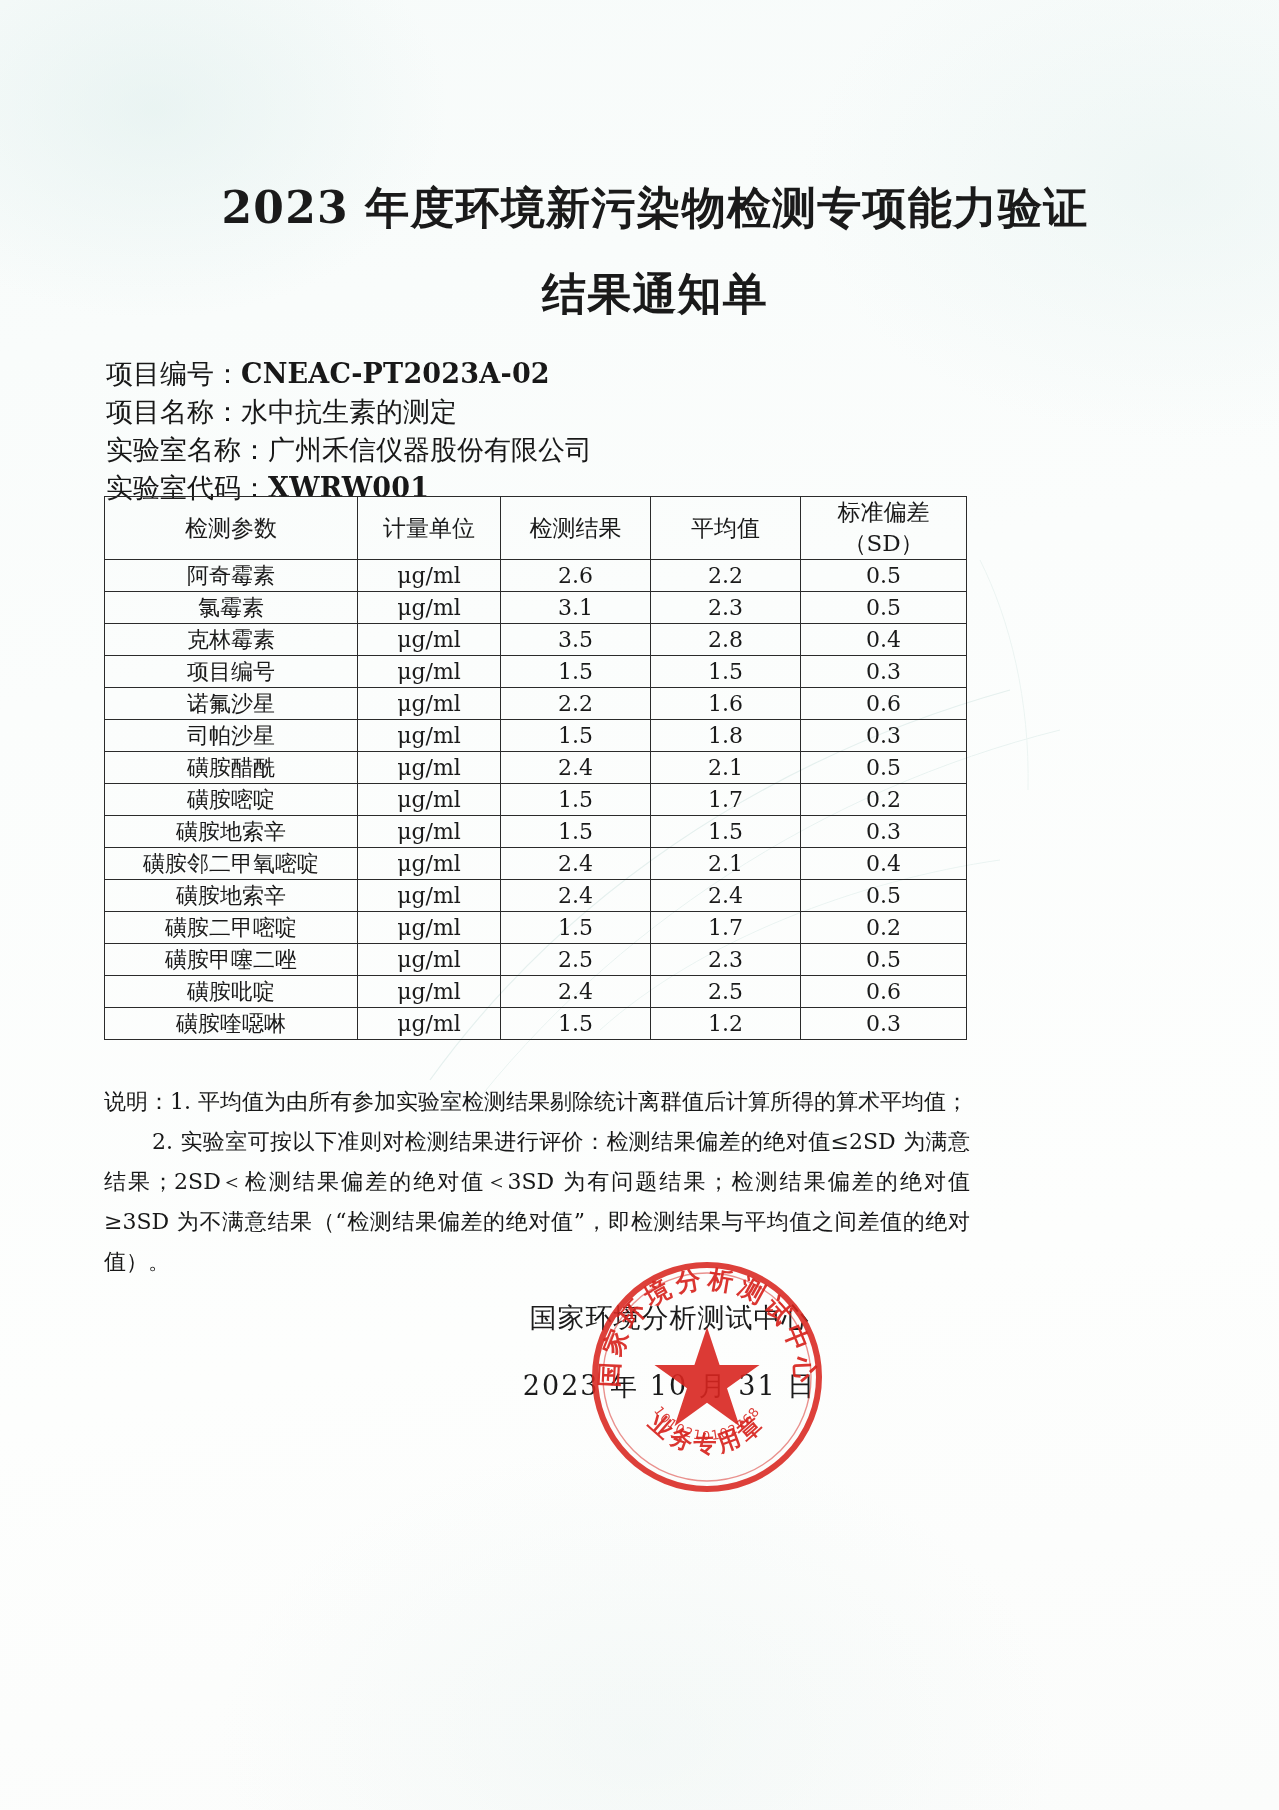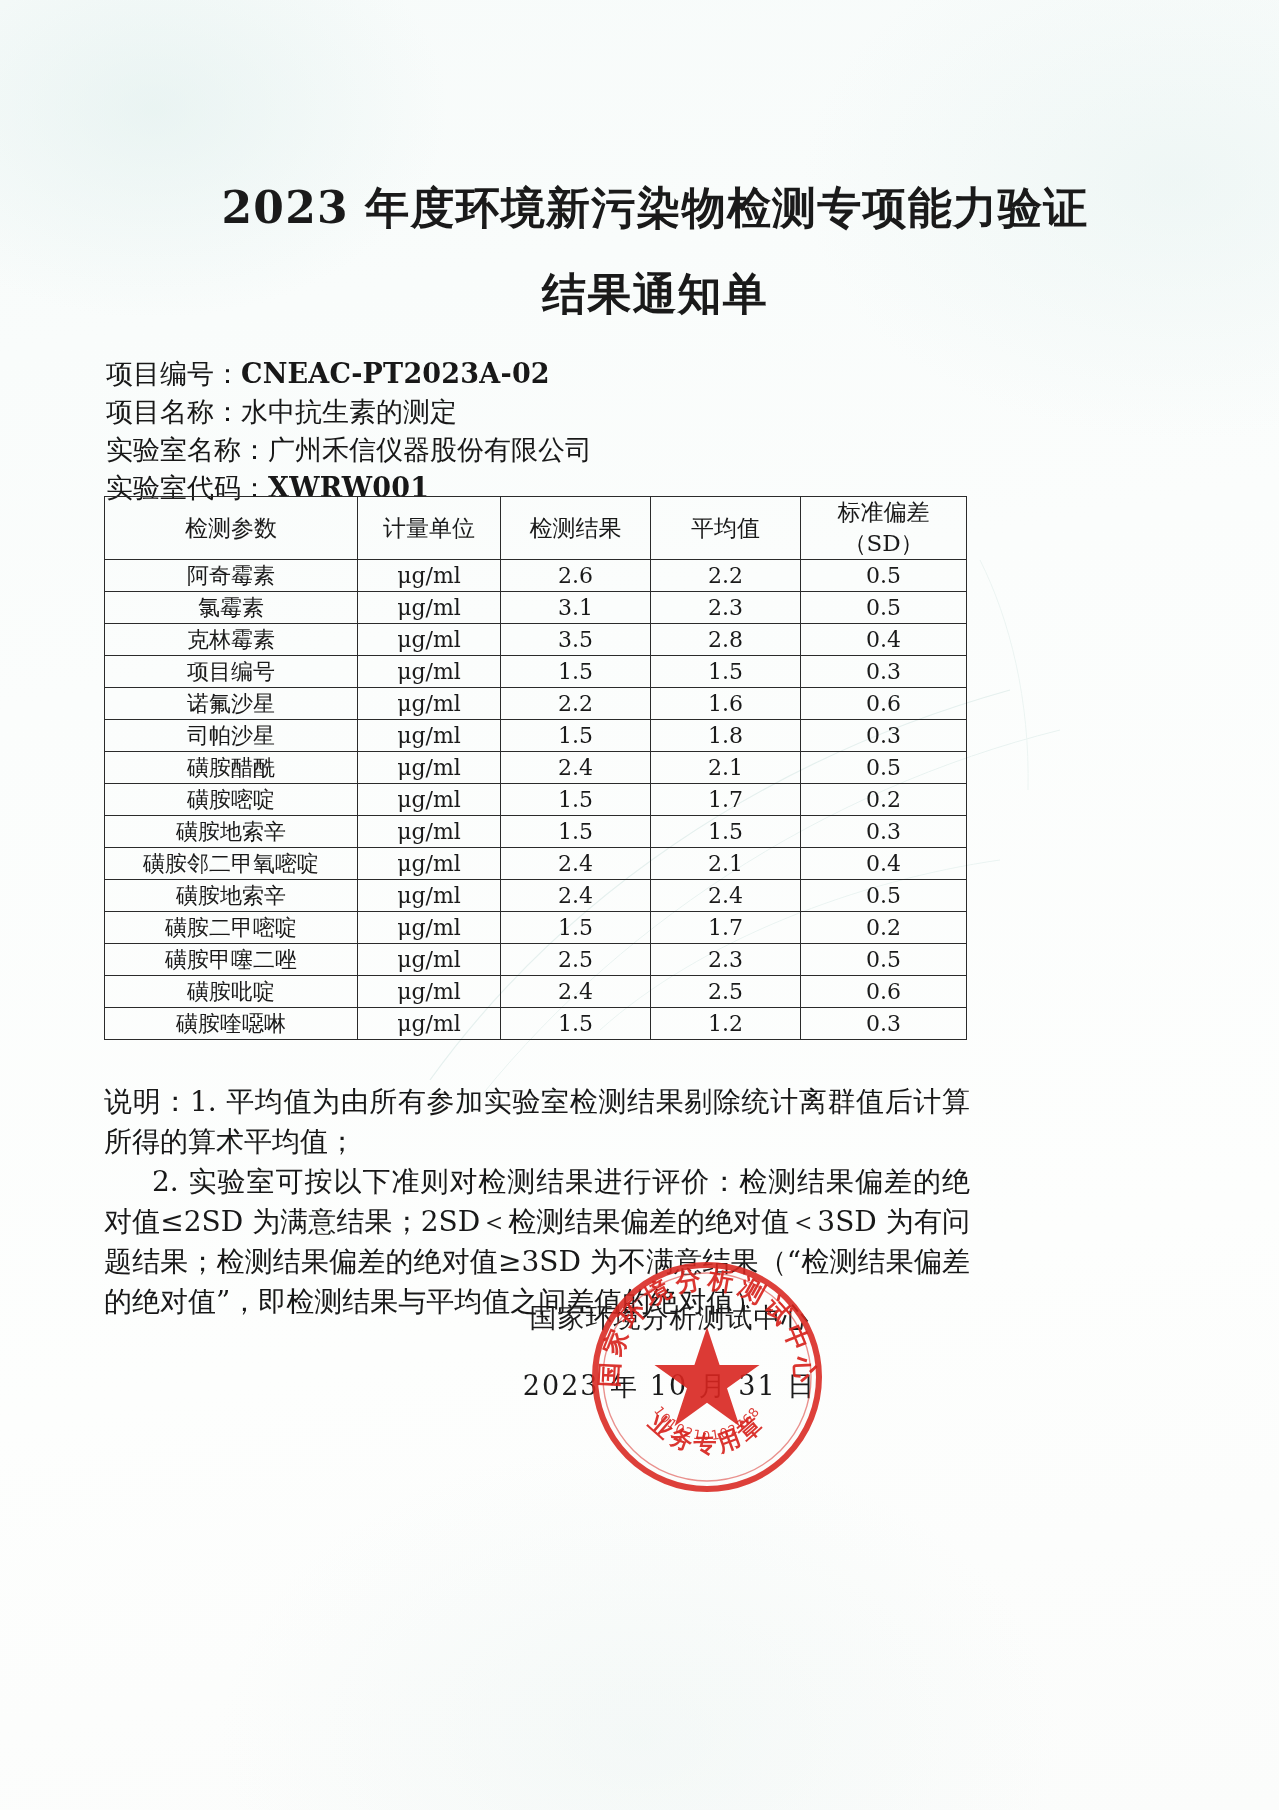--- a/index.html
+++ b/index.html
@@ -114,21 +114,21 @@
   col.c-unit  { width: 143px; }
   col.c-res   { width: 150px; }
   col.c-mean  { width: 150px; }
   col.c-sd    { width: 166px; }
 
   .notes {
     position: absolute;
     top: 1082px;
     left: 104px;
     width: 866px;
-    font-size: 28px;
+    font-size: 22px;
     line-height: 40px;
     color: #181818;
     text-align: justify;
   }
   .notes p { margin: 0; }
   .notes .indent { text-indent: 48px; }
 
   .sign-block {
     position: absolute;
     top: 1300px;

